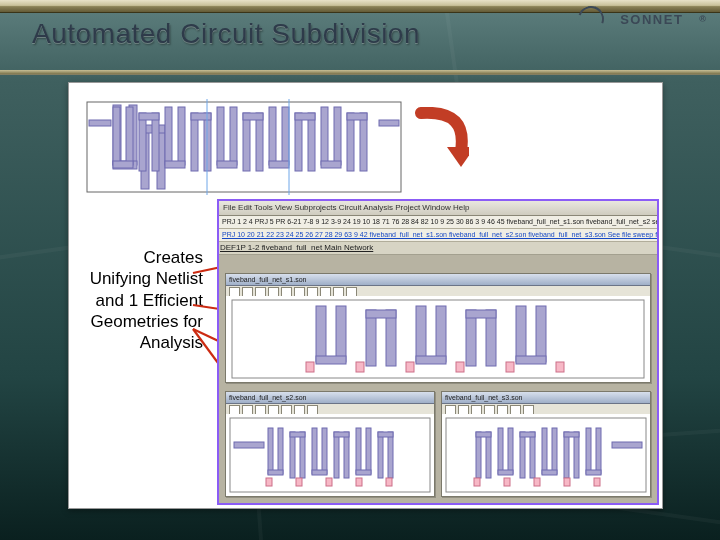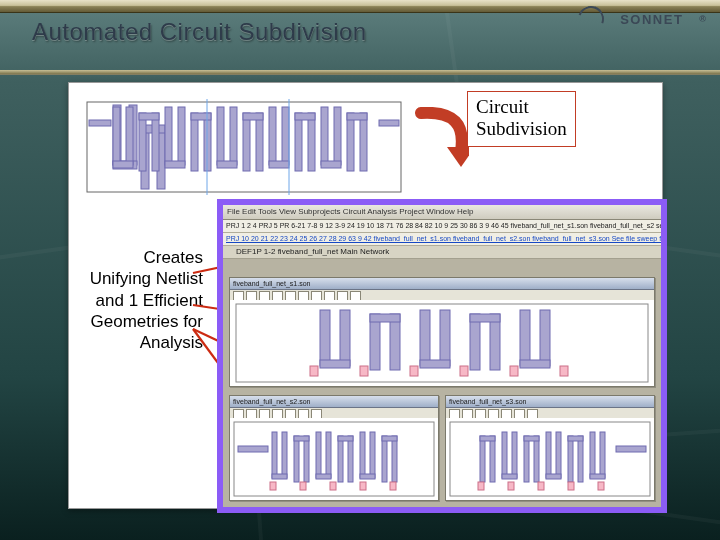--- a/index.html
+++ b/index.html
@@ -15,21 +15,21 @@
   .bgart.a{left:-30px;top:-40px;width:480px;height:260px;transform:rotate(-8deg);}
   .bgart.b{left:420px;top:240px;width:380px;height:260px;transform:rotate(8deg);}
   .bgart.c{left:260px;top:440px;width:600px;height:200px;transform:rotate(-4deg);}
 
   
   .topbar{position:absolute;top:0;left:0;right:0;height:12px;
     background:linear-gradient(#e8e2c8,#c9c19a 45%,#8b8257 55%,#635a36);
     border-bottom:1px solid #3a3418;}
   .title{
     position:absolute;top:18px;left:32px;right:20px;
-    color:#2e3b4a;font-size:24px;letter-spacing:.5px;
+    color:#2e3b4a;font-size:28px;letter-spacing:.5px;
     text-shadow:0 1px 0 rgba(255,255,255,.25), 1px 2px 2px rgba(0,0,0,.35);
   }
   .logo{position:absolute;top:6px;right:14px;display:flex;align-items:center;gap:16px;}
   .logo .swoosh{width:22px;height:22px;border:2px solid #3b4856;border-radius:50%;
     border-left-color:transparent;border-bottom-color:transparent;transform:rotate(-25deg);}
   .logo .brand{color:#3b4856;font:700 13px/1 "Arial",sans-serif;letter-spacing:1.5px;}
   .logo .reg{color:#3b4856;font:700 9px/1 Arial;}
   .titlerule{position:absolute;left:0;right:0;top:70px;height:4px;
     background:linear-gradient(#c7bf96,#7d744c);border-bottom:1px solid rgba(0,0,0,.3);}
 
@@ -60,28 +60,28 @@
     position:absolute;left:14px;top:164px;width:120px;
     font:400 17px/1.25 "Gill Sans","Trebuchet MS",sans-serif;color:#000;text-align:right;
   }
 
   
   .ptrs{position:absolute;left:112px;top:182px;width:210px;height:220px;pointer-events:none;}
   .ptrs svg{width:100%;height:100%;overflow:visible;}
 
   
   .appwrap{position:absolute;left:148px;top:116px;width:438px;height:302px;
-    background:#b7b3a2;border:6px solid #8b5cf6;}
+    background:#b7b3a2;border:2px solid #8b5cf6;}
   .menubar{height:14px;background:linear-gradient(#e9e7df,#cfccbf);border-bottom:1px solid #8a8777;
     font:8px/14px Arial;color:#333;padding-left:4px;white-space:nowrap;overflow:hidden;}
   .projrow{font:7px/10px Arial;color:#222;background:#f0eee4;border-bottom:1px solid #b1ad9a;
     padding:1px 3px;white-space:nowrap;overflow:hidden;}
   .projrow .blue{color:#1648c4;text-decoration:underline;}
   .netlabel{font:8px/12px Arial;color:#222;background:#d7d4c4;border-bottom:1px solid #a3a08f;
-    padding-left:13px;}
+    padding-left:1px;text-decoration:underline;}
 
   .win{position:absolute;background:#fff;border:1px solid #7b796b;box-shadow:1px 1px 0 rgba(0,0,0,.2);}
   .win .tb{height:11px;background:linear-gradient(#d7dfec,#9fafc8);border-bottom:1px solid #6b7487;
     font:7px/11px Arial;color:#1a1a1a;padding-left:3px;white-space:nowrap;overflow:hidden;}
   .win .toolbar{height:11px;background:#e6e4d8;border-bottom:1px solid #bdb9a7;
     display:flex;align-items:center;gap:2px;padding:0 3px;}
   .win .toolbar i{width:9px;height:8px;border:1px solid #8a8777;background:#fff;}
   .win .canvas{position:absolute;left:0;right:0;bottom:0;top:22px;background:#fff;overflow:hidden;}
 
   
@@ -189,24 +189,20 @@
       </svg>
     </div>
 
     <div class="bigarrow">
       <svg viewBox="0 0 54 60">
         <path d="M6 6 C 40 4, 50 18, 46 44" fill="none" stroke="#c23d25" stroke-width="12" stroke-linecap="round"></path>
         <polygon points="32,40 60,40 46,60" fill="#c23d25"></polygon>
       </svg>
     </div>
 
-    <div class="callout">
-      <span style="white-space:pre-line;">Circuit
-Subdivision</span>
-    </div>
 
     <div class="annot">Creates Unifying Netlist and 1 Efficient Geometries for Analysis</div>
 
     <div class="ptrs">
       <svg viewBox="0 0 210 220">
         <defs>
           <marker id="ah" viewBox="0 0 10 10" refX="8" refY="5" markerWidth="7" markerHeight="7" orient="auto">
             <path d="M0 0 L10 5 L0 10 z" fill="#cc2b12"></path>
           </marker>
         </defs>

